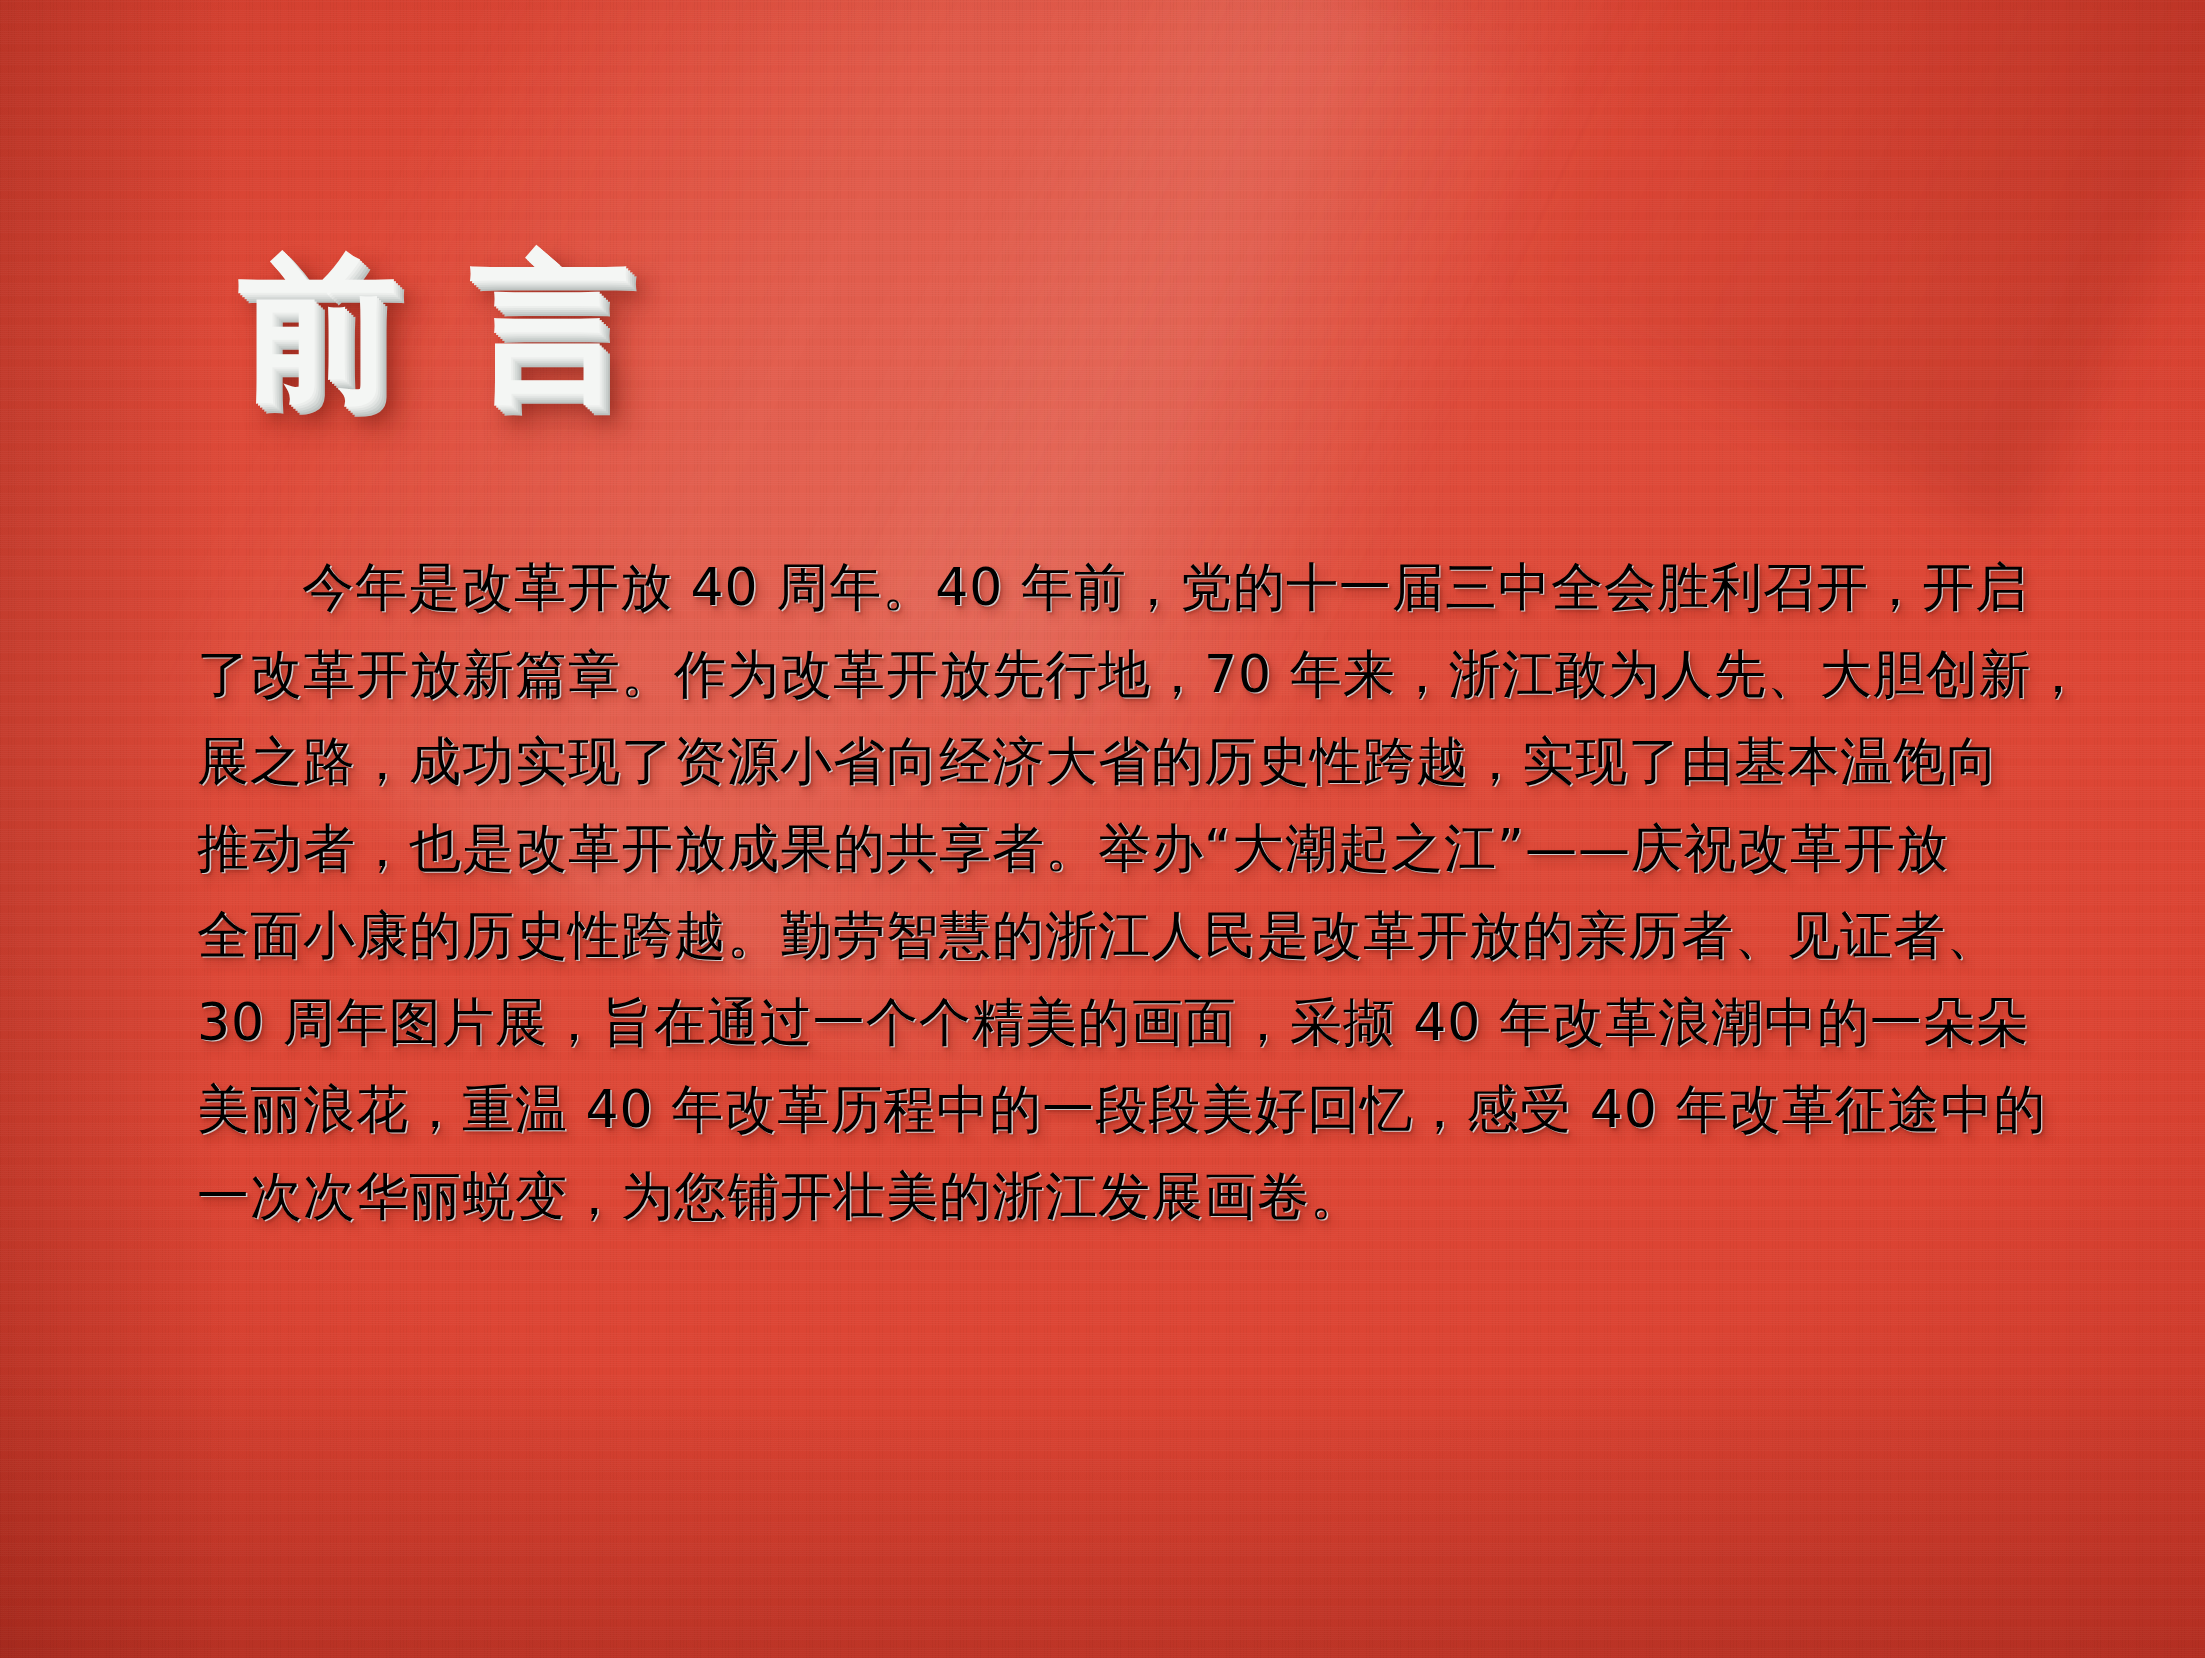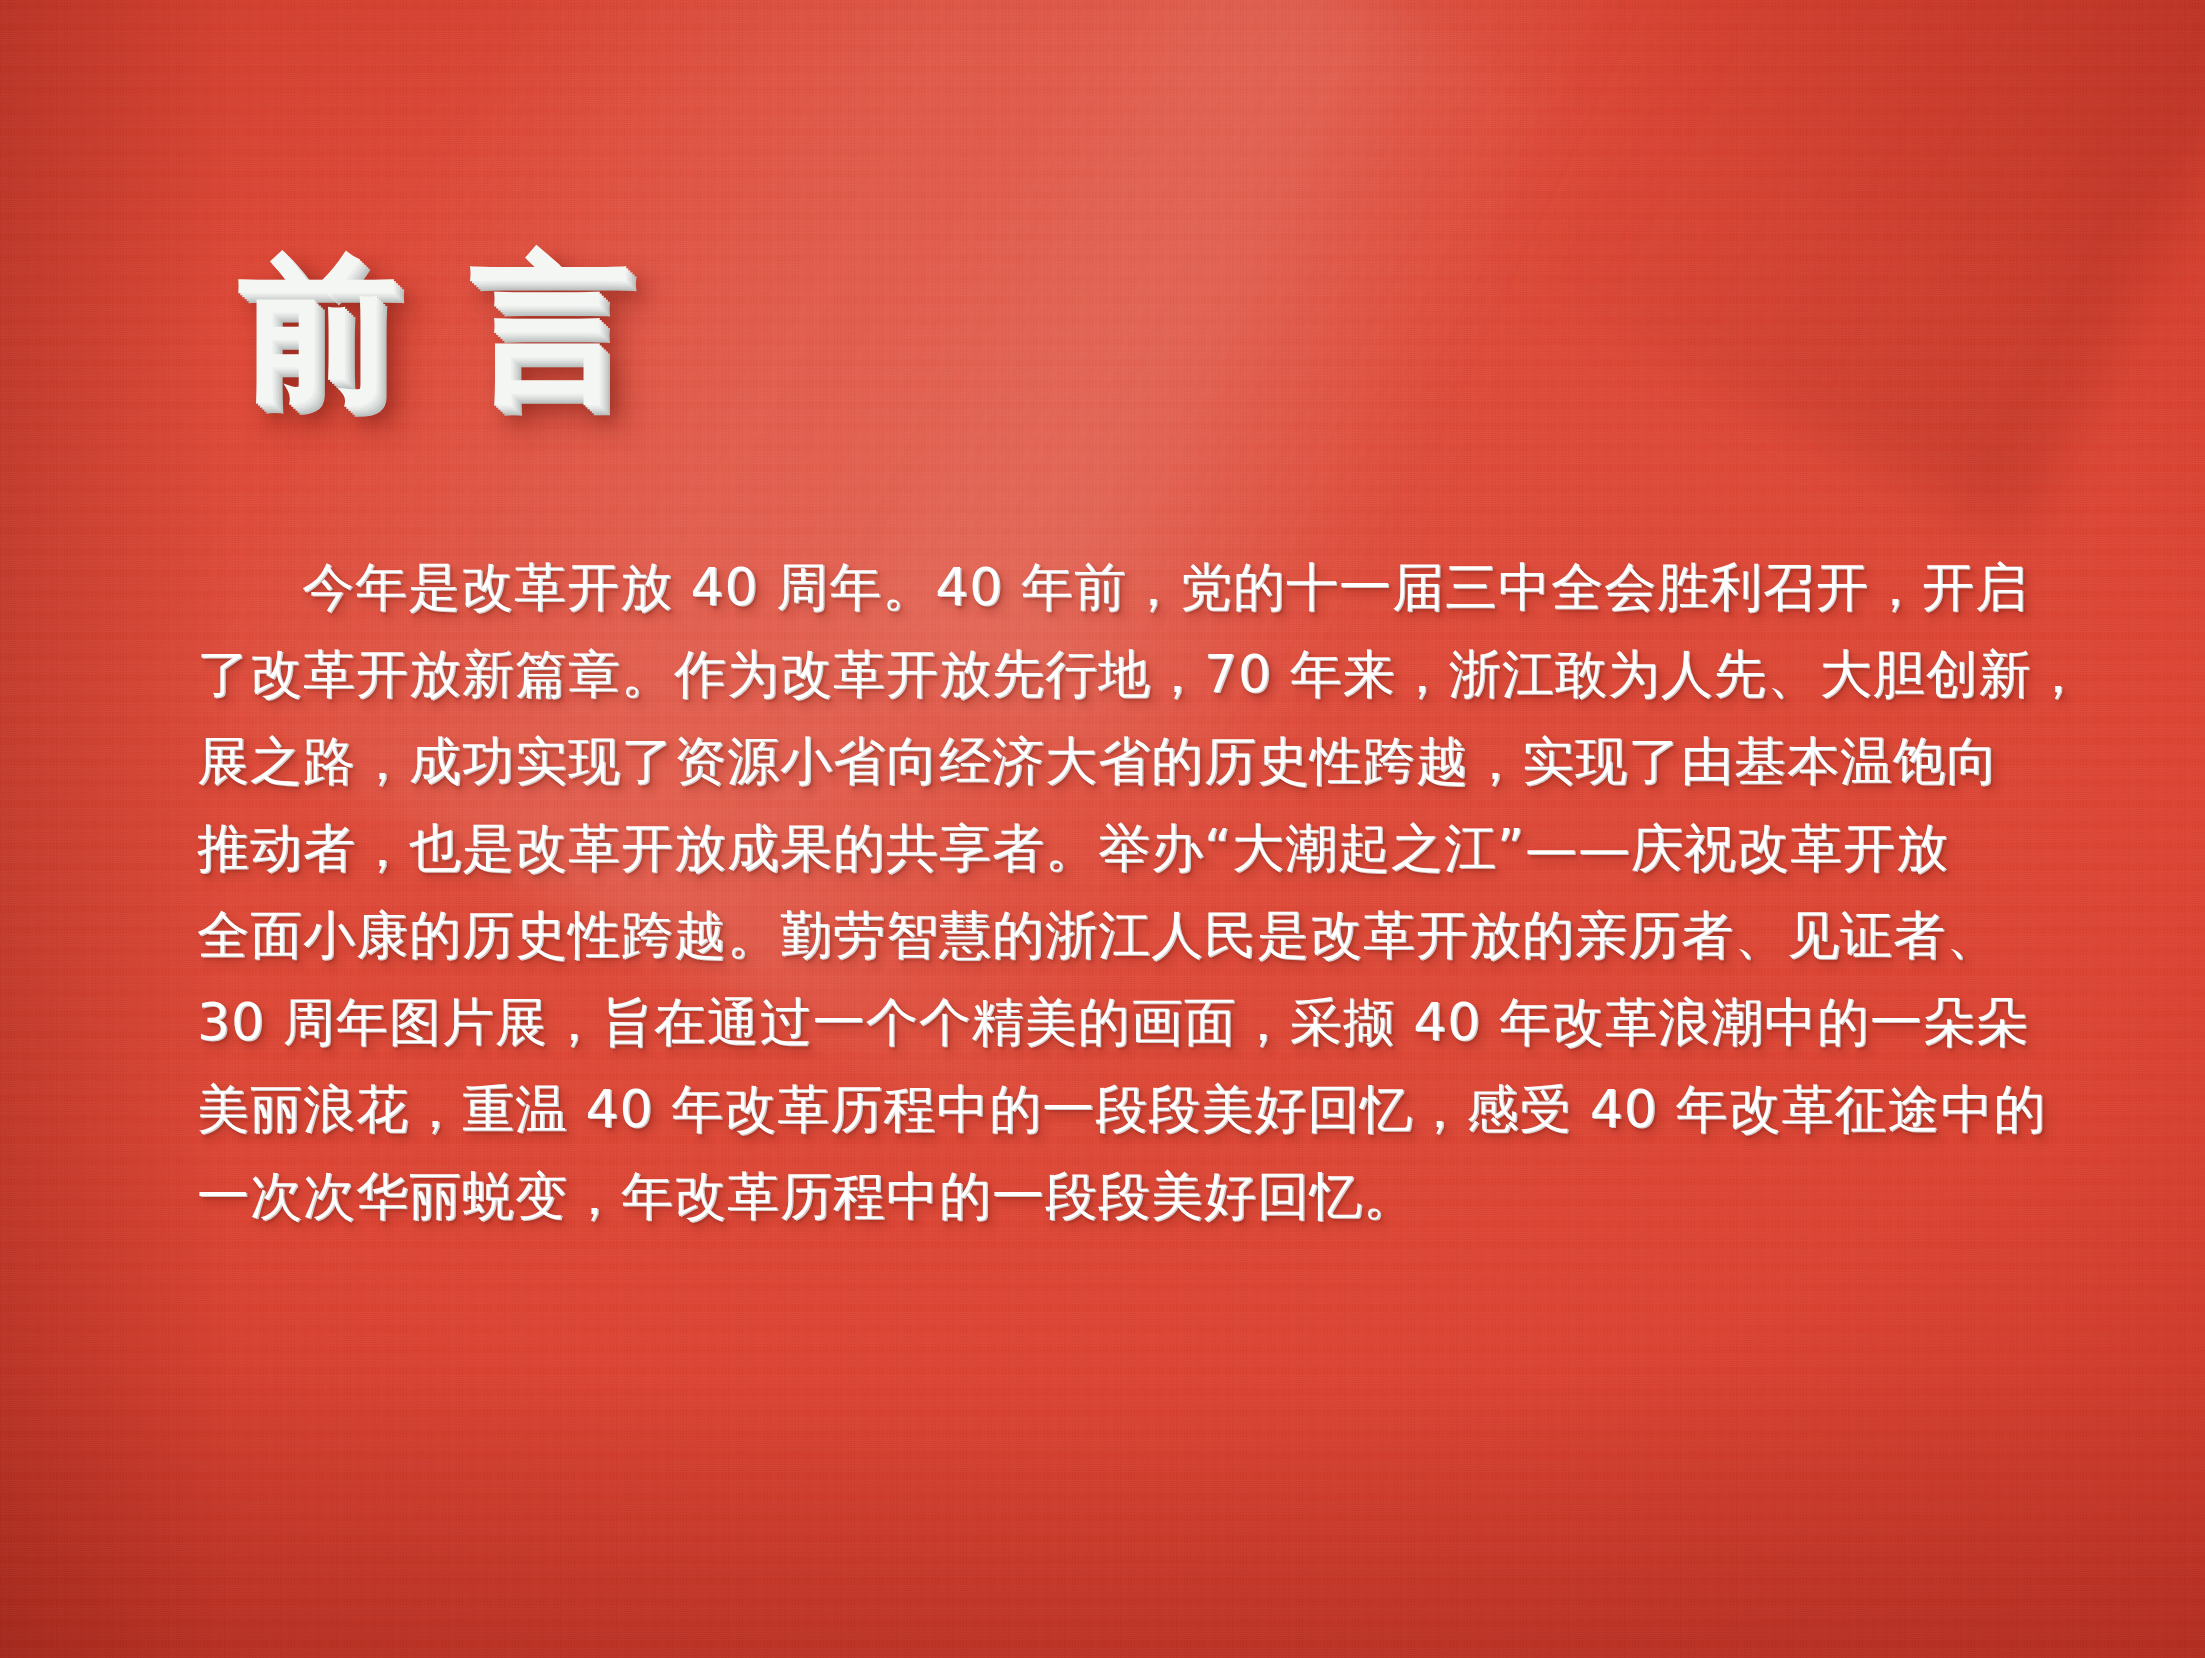--- a/index.html
+++ b/index.html
@@ -139,21 +139,21 @@
     left: 197px;
     top: 544px;
     width: 1826px;
     z-index: 4;
   }
   .body-line {
     font-family: "DejaVu Sans", "Liberation Sans", sans-serif;
     font-size: 52px;
     line-height: 87px;
     font-weight: 500;
-    color: #ffffff;
+    color: #000000;
     letter-spacing: 1px;
     white-space: pre;
     text-shadow:
       1.4px 1.4px 0 rgba(214,226,228,0.85),
       2.8px 3.4px 3.4px rgba(120,26,16,0.45),
       5.5px 6.9px 9.6px rgba(110,22,14,0.30);
   }
   .body-line.indent {
     text-indent: 105px;
   }
@@ -178,17 +178,17 @@
   </div>
 
   <div class="body-block">
     <div class="body-line indent">今年是改革开放 40 周年。40 年前，党的十一届三中全会胜利召开，开启</div>
     <div class="body-line">了改革开放新篇章。作为改革开放先行地，70 年来，浙江敢为人先、大胆创新，</div>
     <div class="body-line">展之路，成功实现了资源小省向经济大省的历史性跨越，实现了由基本温饱向</div>
     <div class="body-line">推动者，也是改革开放成果的共享者。举办“大潮起之江”——庆祝改革开放</div>
     <div class="body-line">全面小康的历史性跨越。勤劳智慧的浙江人民是改革开放的亲历者、见证者、</div>
     <div class="body-line">30 周年图片展，旨在通过一个个精美的画面，采撷 40 年改革浪潮中的一朵朵</div>
     <div class="body-line">美丽浪花，重温 40 年改革历程中的一段段美好回忆，感受 40 年改革征途中的</div>
-    <div class="body-line">一次次华丽蜕变，年改革历程中的一段段美好回忆。</div>
+    <div class="body-line">一次次华丽蜕变，为您铺开壮美的浙江发展画卷。</div>
   </div>
 
 </div>
 
 
 </body></html>

